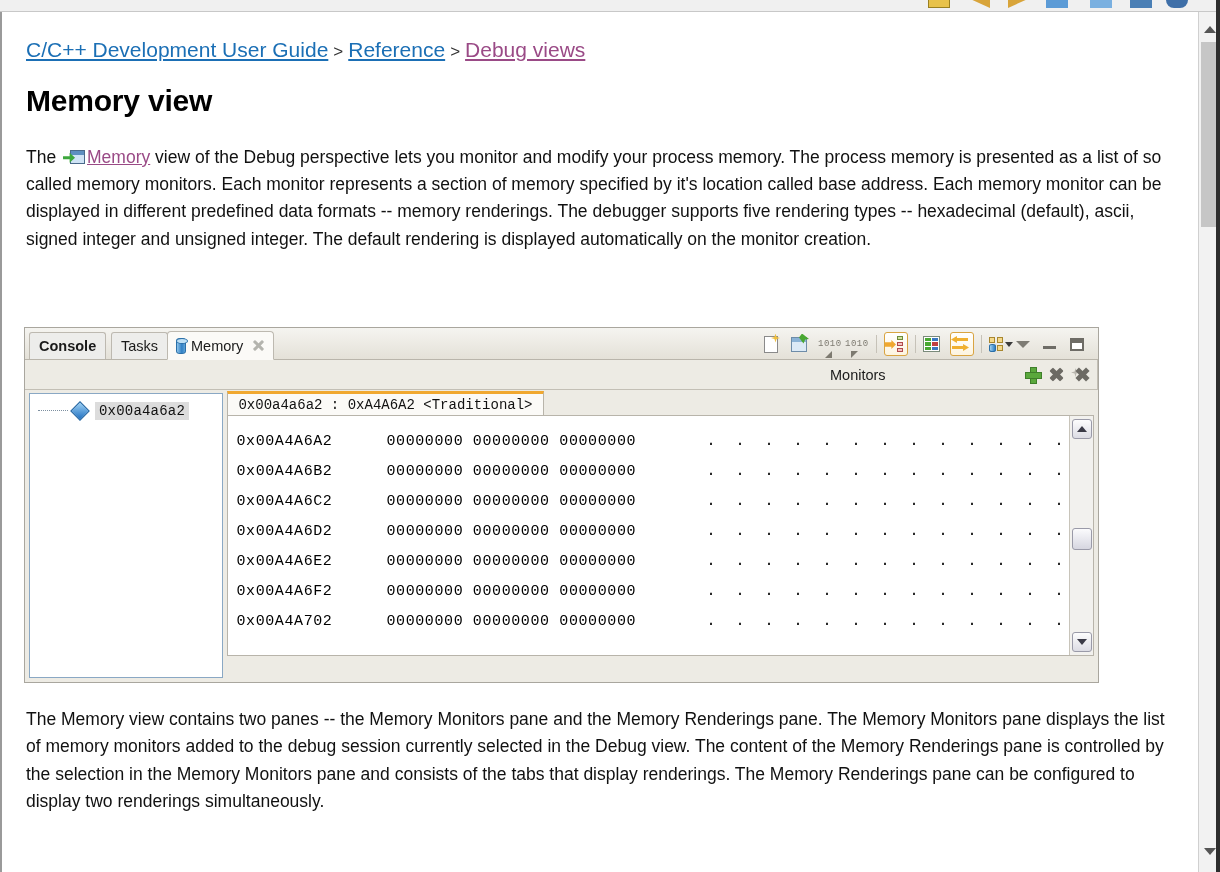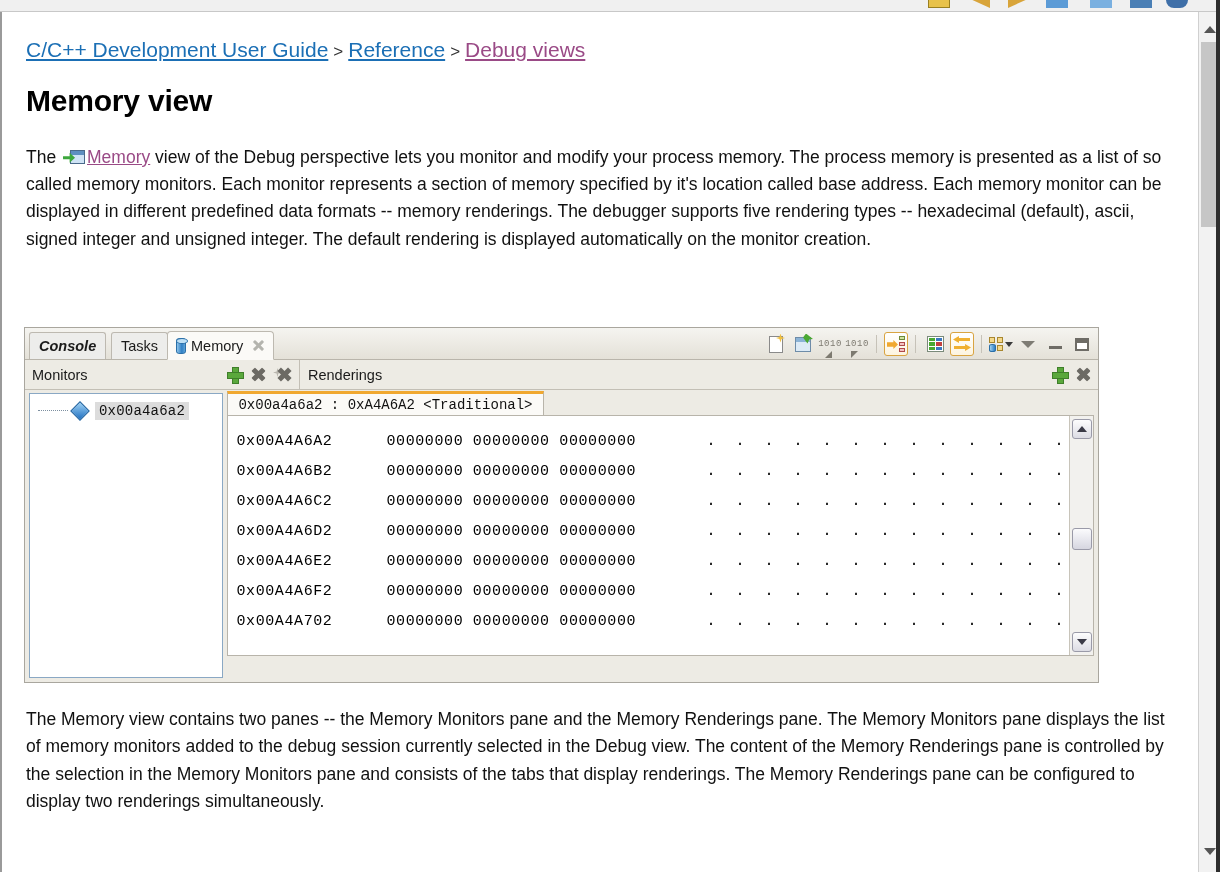--- a/index.html
+++ b/index.html
@@ -96,21 +96,21 @@
   }
   .vtab{
     position:absolute; top:4px; height:27px;
     display:flex; align-items:center; gap:5px;
     padding:0 9px; font-size:14.5px; color:#1a1a1a;
   }
   .vtab.inactive{
     background:#ededeb; border:1px solid #bdb9b0; border-bottom:none;
     border-radius:3px 3px 0 0;
   }
-  #vtab-console{ left:4px; font-weight:bold;font-style:italic; }
+  #vtab-console{ left:4px; font-weight:bold; }
   #vtab-tasks{ left:86px; }
   #vtab-memory{
     left:142px; top:3px; height:29px;
     background:#fbfaf7;
     border:1px solid #bdb9b0; border-bottom:1px solid #fbfaf7;
     border-radius:4px 4px 0 0;
     padding:0 8px 0 8px;
   }
   .mem-cyl{
     width:10px; height:16px; position:relative; display:inline-block;
@@ -131,21 +131,21 @@
   .tab-close:before{ transform:rotate(45deg); }
   .tab-close:after{ transform:rotate(-45deg); }
 
   
   #view-toolbar{
     position:absolute; right:4px; top:2px; height:28px;
     display:flex; align-items:center; gap:3px;
   }
   .tbtn{
     width:24px; height:24px; position:relative;
-    display:flex; align-items:center; justify-content:center;
+    display:flex; align-items:center; justify-content:flex-start;
   }
   .tbtn.framed{
     border:1px solid #d9a441; border-radius:3px;
     background:linear-gradient(#ffffff,#fdf4e0);
   }
   .tbsep{ width:1px; height:18px; background:#c6c2b8; margin:0 4px; }
 
   .ic-page{
     width:14px; height:17px; background:#fff; border:1px solid #8a8a8a;
     position:relative;
@@ -480,27 +480,20 @@
       <span class="pane-title">Monitors</span>
       <span class="hdr-actions">
         <span class="ic-plus"></span>
         <span class="ic-x"></span>
         <span class="ic-xall">
             <span class="spark"></span>
             <span class="x1"></span>
           </span>
       </span>
     </div>
-    <div id="renderings-header">
-      <span class="pane-title">Renderings</span>
-      <span class="hdr-actions">
-        <span class="ic-plus"></span>
-        <span class="ic-x"></span>
-      </span>
-    </div>
   </div>
 
   <div id="panes">
 
     <div id="monitors-pane">
       <div id="monitors-list">
         <div id="monitor-row">
           <span class="tree-dashes"></span>
           <span class="diamond"></span>
           <span id="monitor-label">0x00a4a6a2</span>

